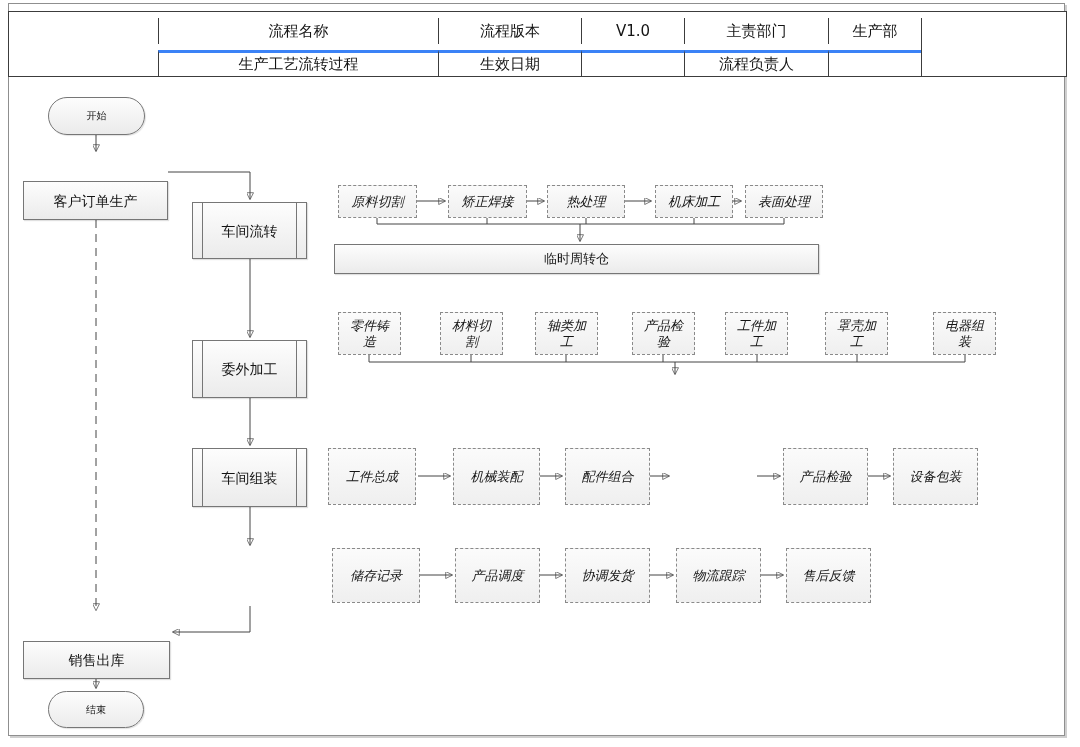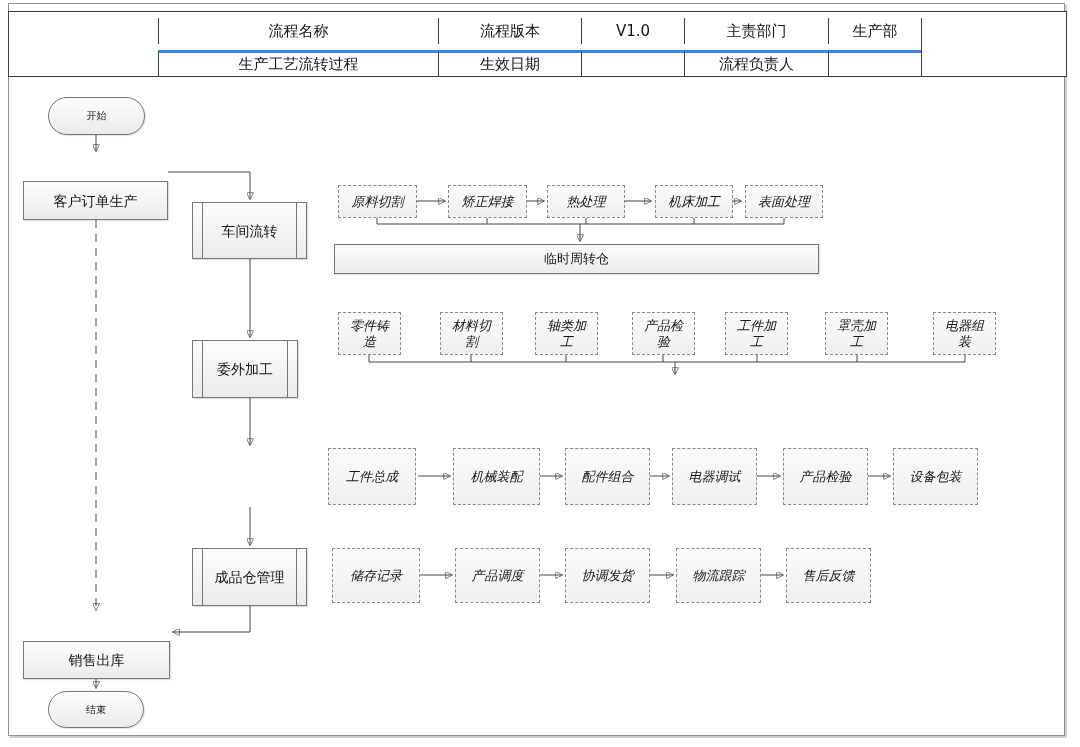--- a/index.html
+++ b/index.html
@@ -100,27 +100,27 @@
     <path d="M761 575 L783 575" marker-end="url(#arrow)"></path>
   </svg>
 
   <div class="shape terminal" style="left:48px;top:97px;width:97px;height:38px">开始</div>
   <div class="shape rect" style="left:23px;top:153px;width:145px;height:39px">客户订单生产</div>
 
   <div class="shape pp" style="left:192px;top:202px;width:115px;height:57px">
     <span class="bars"></span>
     <span>车间流转</span>
   </div>
-  <div class="shape pp" style="left:192px;top:340px;width:106px;height:58px">
+  <div class="shape pp" style="left:192px;top:340px;width:115px;height:58px">
     <span class="bars"></span>
     <span>委外加工</span>
   </div>
-  <div class="shape pp" style="left:192px;top:548px;width:115px;height:58px">
+  <div class="shape pp" style="left:192px;top:448px;width:115px;height:59px">
     <span class="bars"></span>
-    <span>成品仓管理</span>
+    <span>车间组装</span>
   </div>
 
   <div class="shape rect" style="left:23px;top:613px;width:147px;height:38px">销售出库</div>
   <div class="shape terminal" style="left:48px;top:691px;width:96px;height:37px">结束</div>
 
   <div class="shape dash" style="left:338px;top:185px;width:79px;height:33px">原料切割</div>
   <div class="shape dash" style="left:448px;top:185px;width:79px;height:33px">矫正焊接</div>
   <div class="shape dash" style="left:547px;top:185px;width:78px;height:33px">热处理</div>
   <div class="shape dash" style="left:655px;top:185px;width:78px;height:33px">机床加工</div>
   <div class="shape dash" style="left:745px;top:185px;width:78px;height:33px">表面处理</div>
@@ -130,21 +130,20 @@
   <div class="shape dash dash2" style="left:440px;top:312px;width:63px;height:43px">材料切割</div>
   <div class="shape dash dash2" style="left:535px;top:312px;width:63px;height:43px">轴类加工</div>
   <div class="shape dash dash2" style="left:632px;top:312px;width:63px;height:43px">产品检验</div>
   <div class="shape dash dash2" style="left:725px;top:312px;width:63px;height:43px">工件加工</div>
   <div class="shape dash dash2" style="left:825px;top:312px;width:63px;height:43px">罩壳加工</div>
   <div class="shape dash dash2" style="left:933px;top:312px;width:63px;height:43px">电器组装</div>
 
   <div class="shape dash" style="left:328px;top:448px;width:88px;height:57px">工件总成</div>
   <div class="shape dash" style="left:453px;top:448px;width:87px;height:57px">机械装配</div>
   <div class="shape dash" style="left:565px;top:448px;width:85px;height:57px">配件组合</div>
-  <div class="shape dash" style="left:672px;top:448px;width:85px;height:57px">电器调试</div>
   <div class="shape dash" style="left:893px;top:448px;width:85px;height:57px">设备包装</div>
   <div class="shape dash" style="left:783px;top:448px;width:85px;height:57px">产品检验</div>
 
   <div class="shape dash" style="left:332px;top:548px;width:88px;height:55px">储存记录</div>
   <div class="shape dash" style="left:455px;top:548px;width:85px;height:55px">产品调度</div>
   <div class="shape dash" style="left:565px;top:548px;width:85px;height:55px">协调发货</div>
   <div class="shape dash" style="left:676px;top:548px;width:85px;height:55px">物流跟踪</div>
   <div class="shape dash" style="left:786px;top:548px;width:85px;height:55px">售后反馈</div>
 
 </div>

